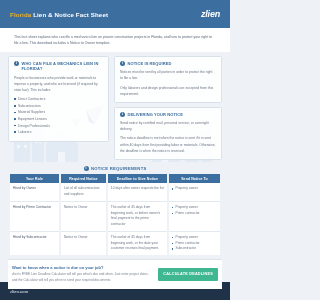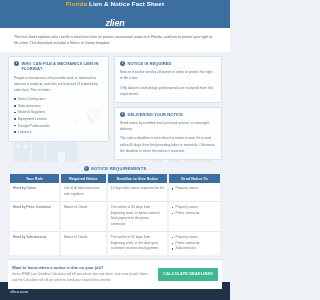--- a/index.html
+++ b/index.html
@@ -13,21 +13,20 @@
   }
 
   
   .header {
     height:28px;
     background:#3c6e9f;
     display:flex;
     align-items:center;
     justify-content:space-between;
     padding:0 10px;
-    flex-direction:column;
   }
   .header-title {
     font-size:6.2px;
     font-weight:bold;
     color:#ffffff;
     letter-spacing:.1px;
     white-space:nowrap;
   }
   .header-title .state { color:#f0b429; }
   .brand {

